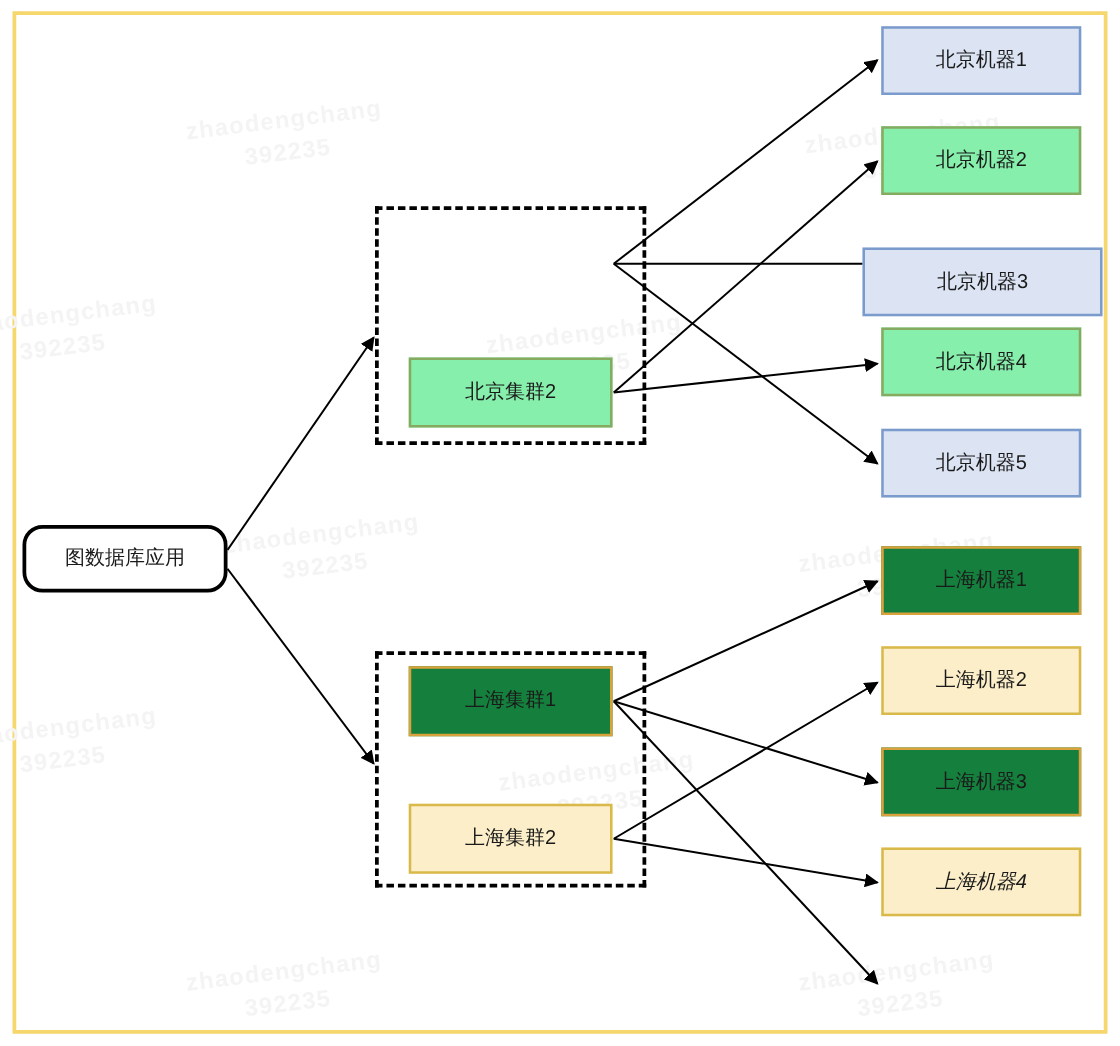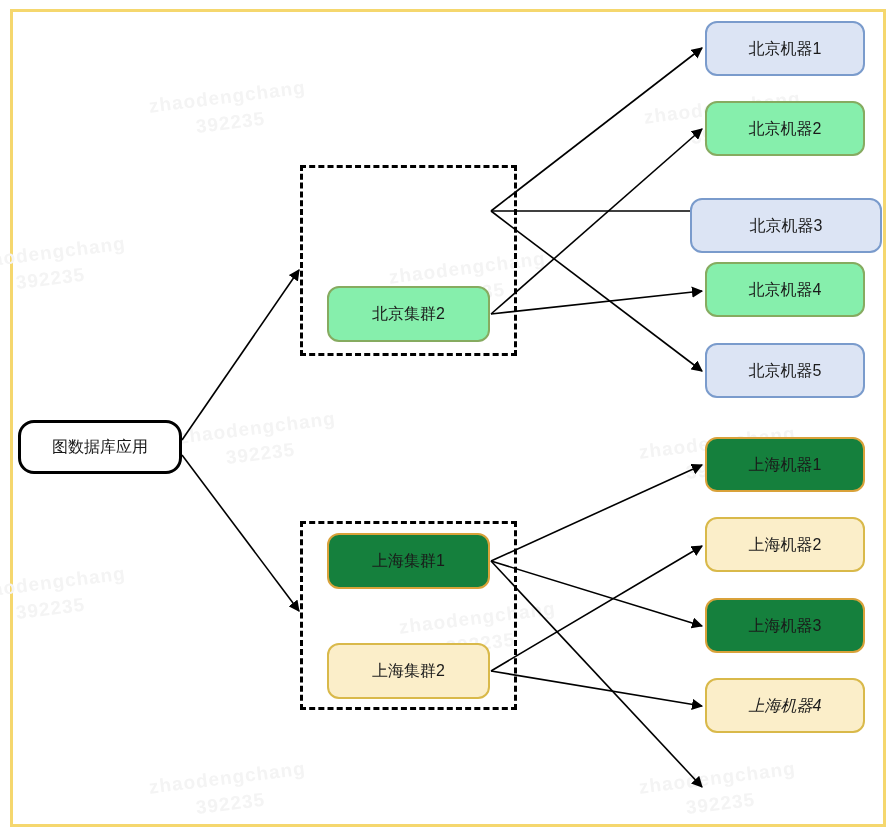--- a/index.html
+++ b/index.html
@@ -56,21 +56,21 @@
     border: 3px dashed #000000;
     background: transparent;
   }
 
   
   .node {
     position: absolute;
     display: flex;
     align-items: center;
     justify-content: center;
-    border-radius: 12px;
+    border-radius: 0;
     font-size: 16px;
     color: #1a1a1a;
     text-align: center;
     line-height: 1.2;
     white-space: nowrap;
   }
   .node-root {
     border: 3px solid #000000;
     background: #ffffff;
     border-radius: 16px;

